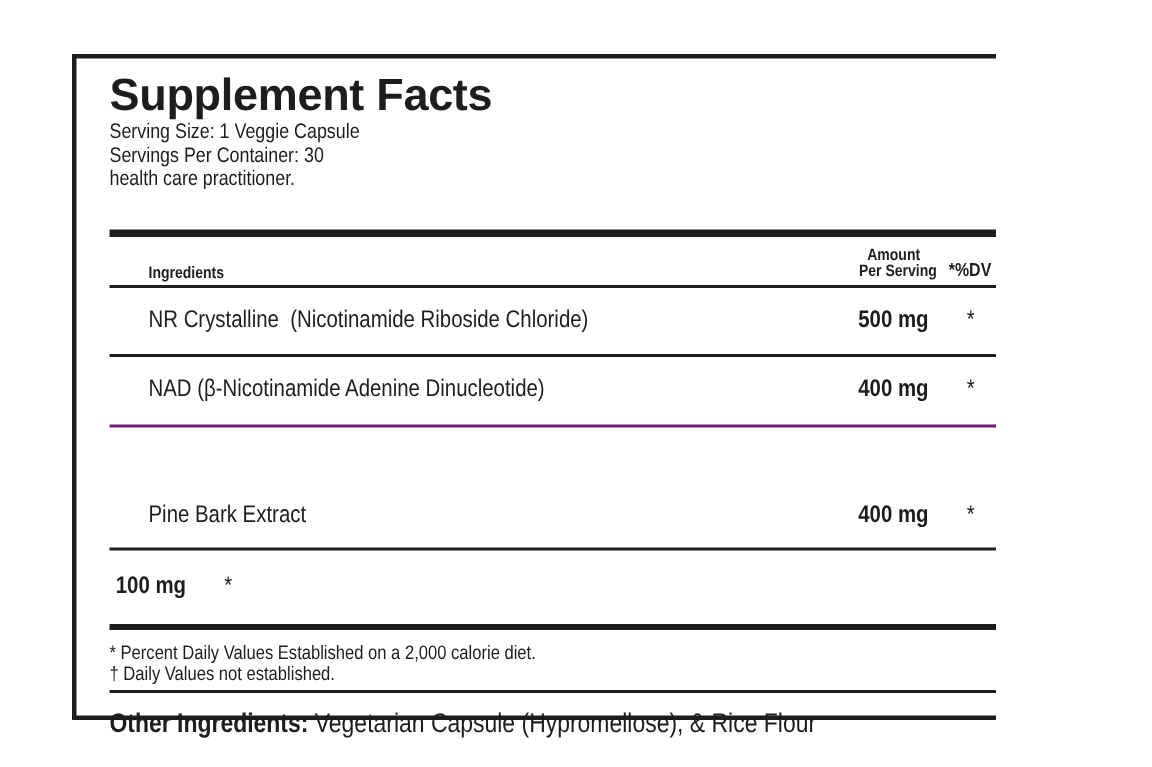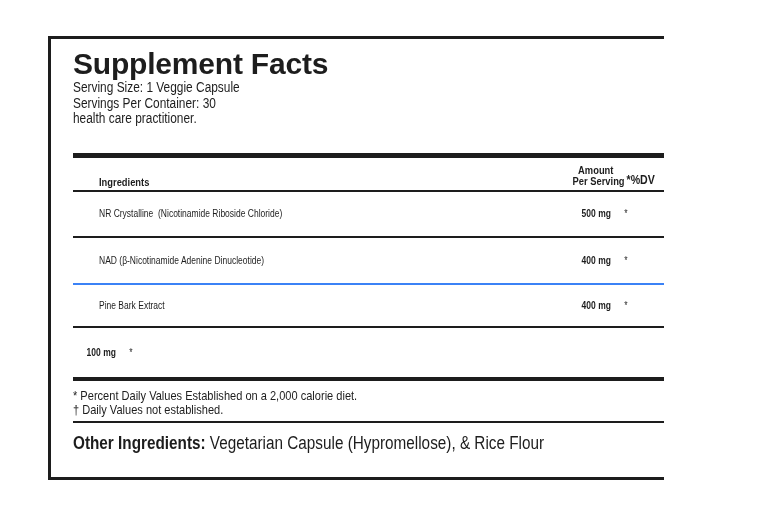--- a/index.html
+++ b/index.html
@@ -53,35 +53,35 @@
   .bar-med   { height: 2.5px; margin-top: 4px; }
 
   .thead {
     display: flex;
     align-items: flex-end;
     height: 32px;
     border-bottom: 2px solid #1d1d1d;
   }
   .col-name { flex: 1; min-width: 0; padding-left: 26px; }
   .col-amt  { width: 56px; text-align: center; flex: none; font-weight: bold; }
-  .col-dv   { width: 46px; text-align: left; flex: none; margin-right: 18px; }
+  .col-dv   { width: 46px; text-align: center; flex: none; margin-right: 18px; }
 
   .thead .ing-head { font-size: 11px; font-weight: bold; padding-bottom: 2px; }
   .amt-head { font-size: 11px; font-weight: bold; line-height: 11.5px; padding-bottom: 2px; }
   .dv-head  { font-size: 12.5px; font-weight: bold; padding-bottom: 3px; }
 
   .row {
     display: flex;
     align-items: center;
-    font-size: 10px;
+    font-size: 16px;
     box-sizing: border-box;
   }
   .rows .row:nth-child(1) { height: 46px; border-bottom: 2px solid #1d1d1d; }
-  .rows .row:nth-child(2) { height: 47px; border-bottom: 2px solid #3b82f6; }
-  .rows .row:nth-child(3) { height: 43px; border-bottom: 2px solid #1d1d1d; }
+  .rows .row:nth-child(2) { height: 47px; border-bottom: 2px solid #701a75; }
+  .rows .row:nth-child(3) { height: 43px; border-bottom: 2px solid #1d1d1d; margin-top: 39px; }
   .rows .row:nth-child(4) { height: 49px; }
 
   .footnotes { padding-top: 8px; }
   .footnotes .line { font-size: 13px; line-height: 14px; }
 
   .other {
     padding-top: 10px;
     font-size: 18px;
   }
   .other b { font-weight: bold; }

